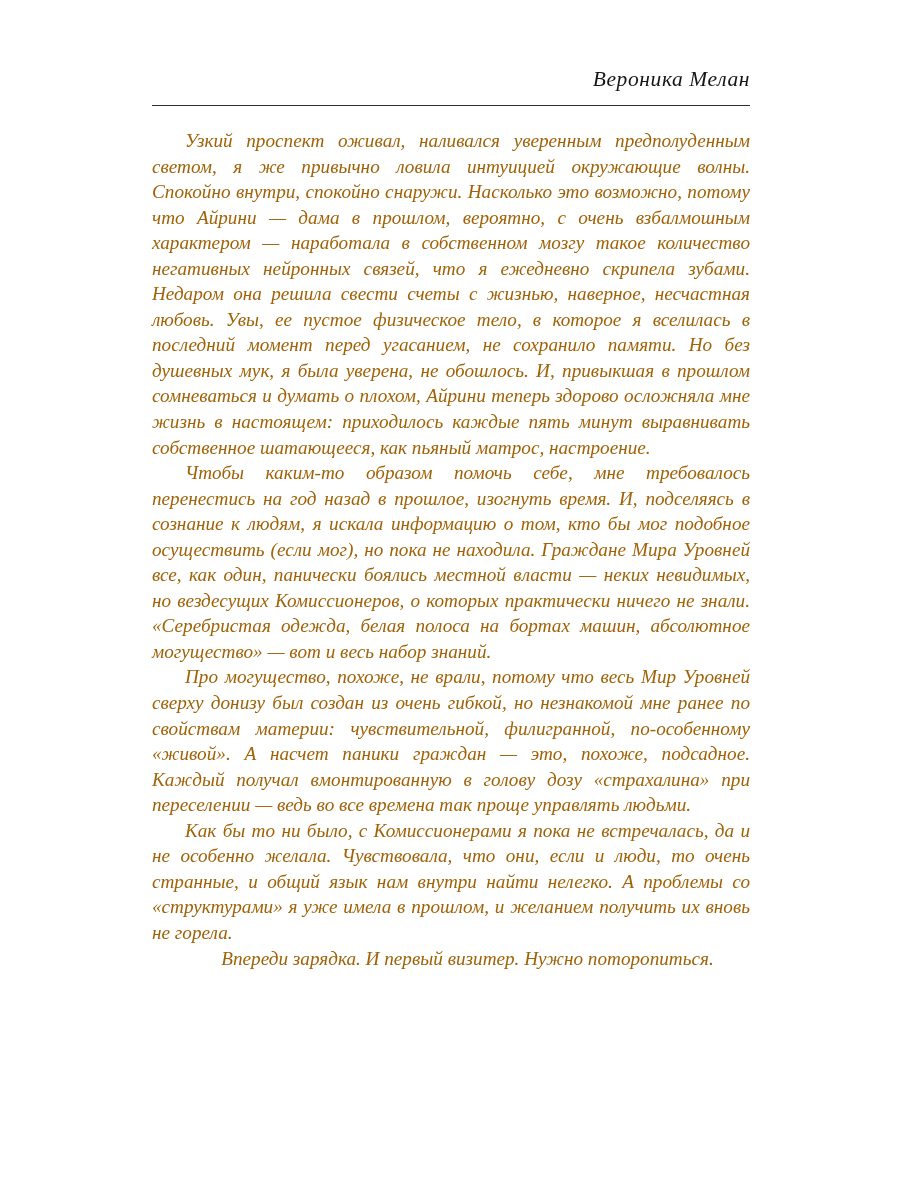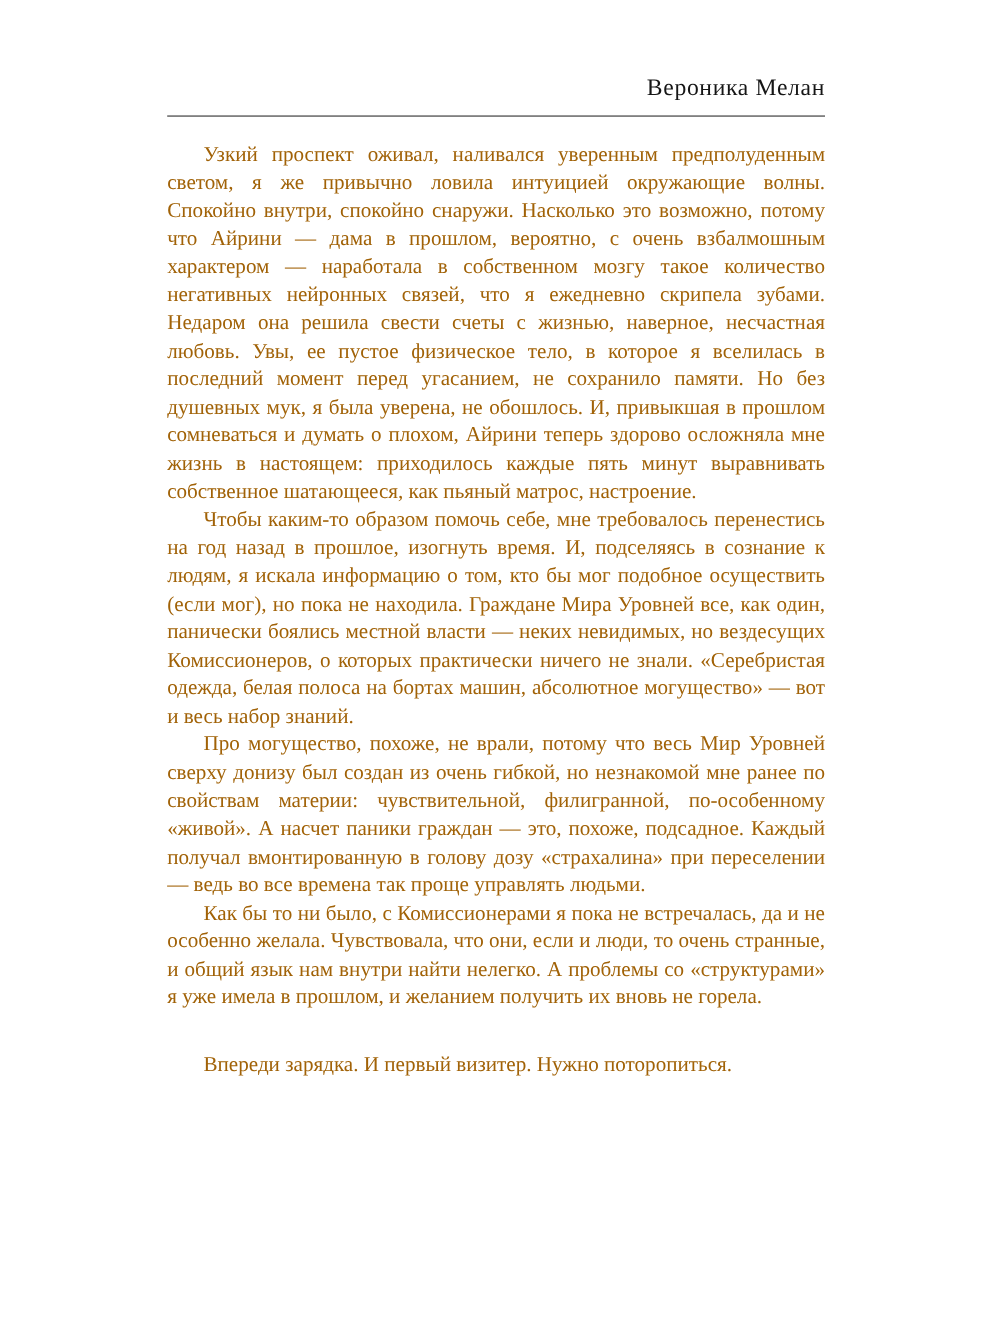--- a/index.html
+++ b/index.html
@@ -11,20 +11,21 @@
 
   .page {
     position: relative;
     width: 900px;
     height: 1020px;
     background: #ffffff;
     overflow: hidden;
     box-sizing: border-box;
     font-family: "Liberation Serif", "DejaVu Serif", serif;
     color: #1a1a1a;
+    font-style: italic;
     -webkit-font-smoothing: antialiased;
   }
 
   
   .running-head {
     position: absolute;
     left: 152px;
     right: 150px;
     top: 62px;
     height: 34px;
@@ -59,22 +60,21 @@
     hyphens: manual;
   }
 
   .text-block p {
     margin: 0;
     text-indent: 33px;
     text-align: justify;
   }
 
   .text-block p:last-child {
-    text-align: left;
-    margin-top: 36px;
+    text-align: center;
   }
 
   
   .footer {
     position: absolute;
     left: 0;
     top: 1096px;
     width: 900px;
     height: 45px;
   }

